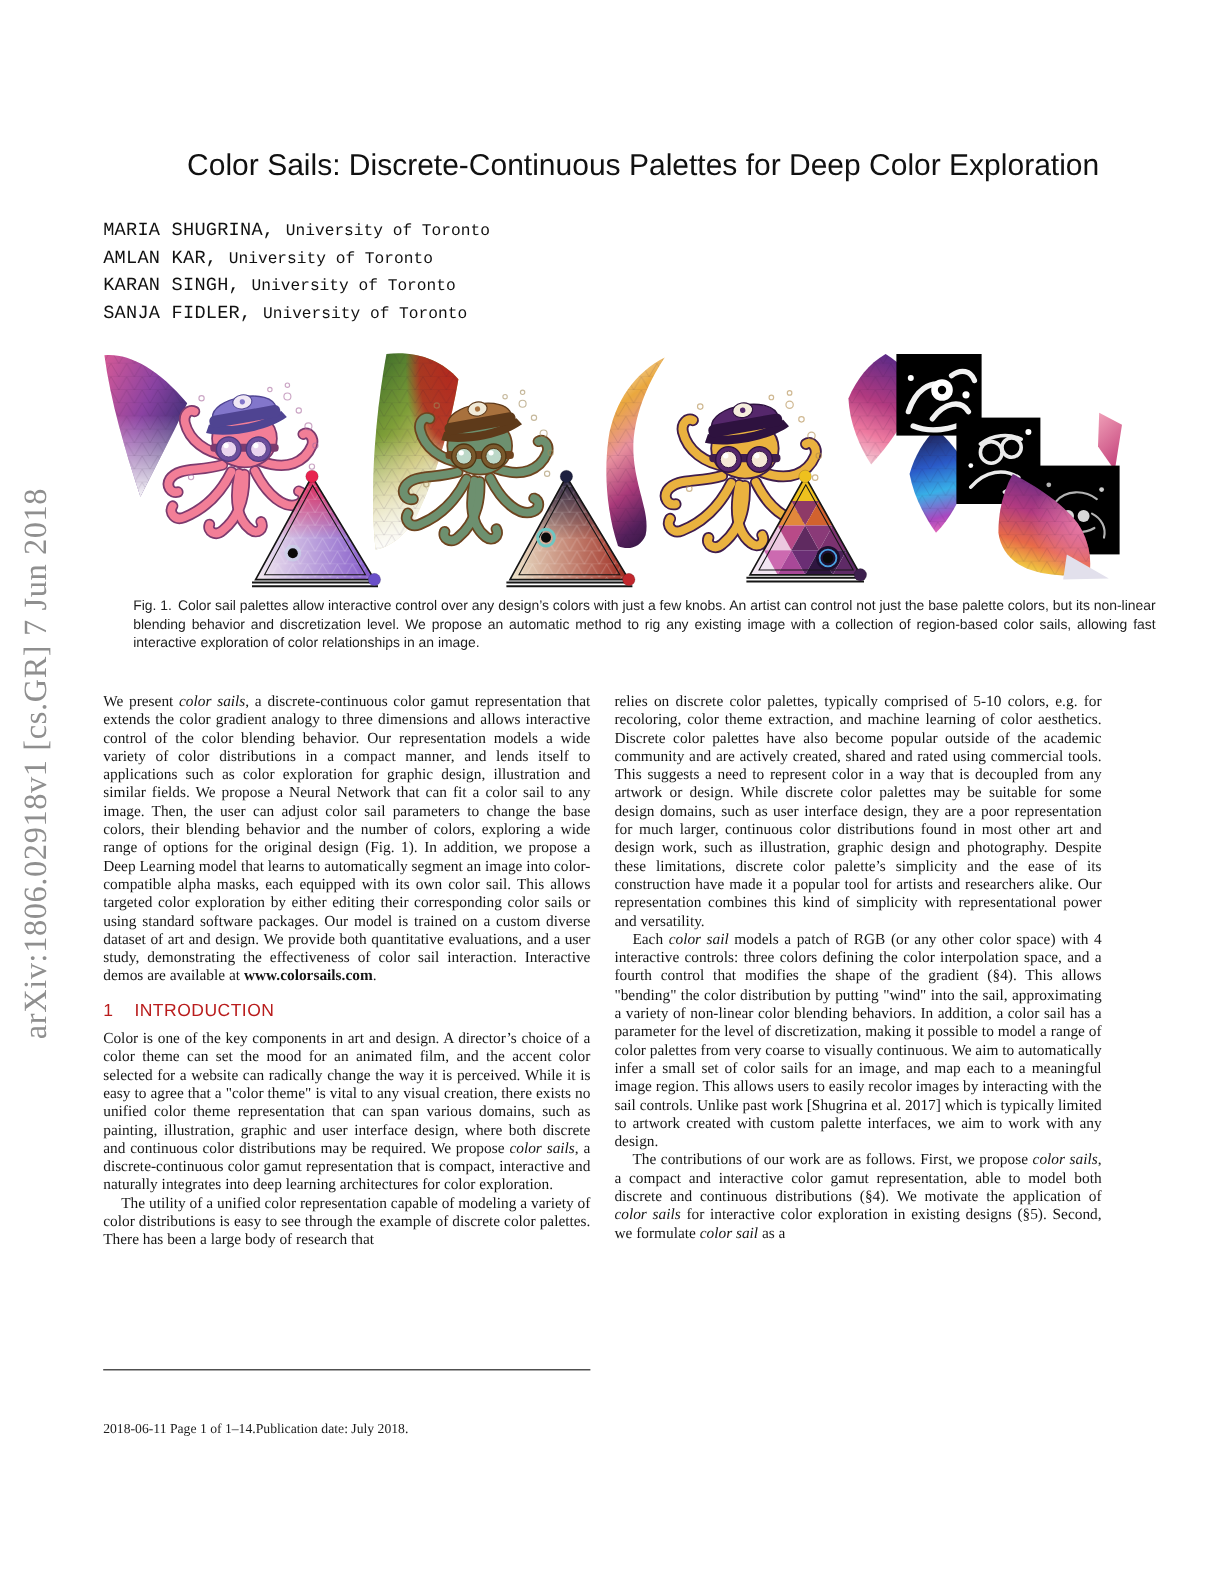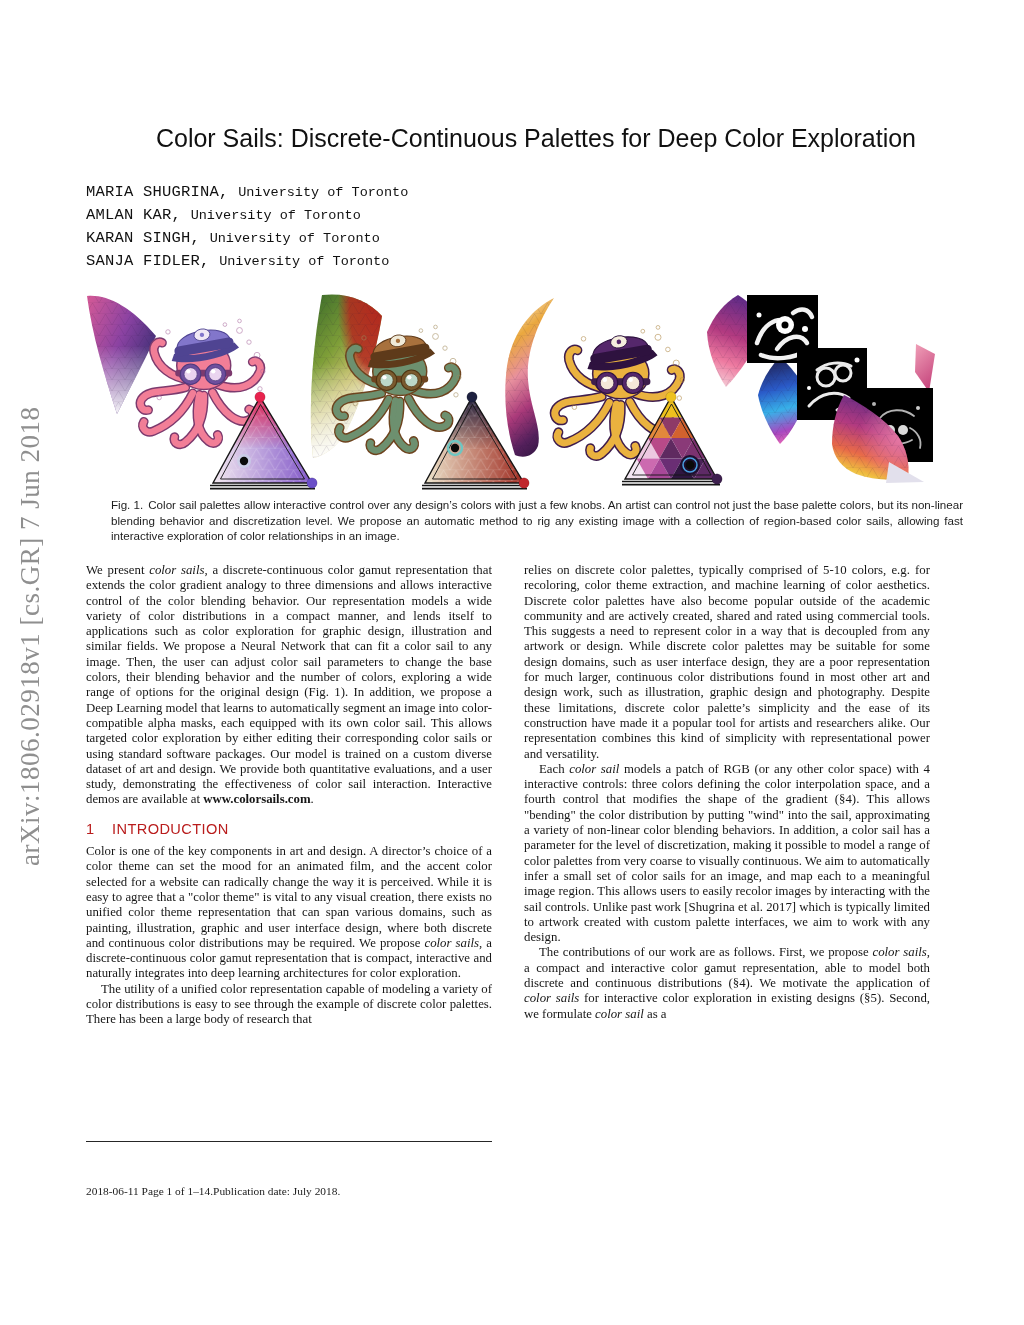--- a/index.html
+++ b/index.html
@@ -13,21 +13,21 @@
         font-family:"Liberation Sans",sans-serif;font-size:25px;font-weight:400;color:#111;text-align:right;}
   .authors{position:absolute;left:86px;top:183px;font-family:"Liberation Sans",sans-serif;}
   .author-row{margin-bottom:5px;font-family:Liberation Mono, monospace;}
   .author-name{font-size:15.5px;letter-spacing:0.2px;color:#111;}
   .author-aff{font-size:13.5px;color:#111;}
   .figure-wrap{position:absolute;left:86px;top:292px;width:852px;height:201px;}
   .caption{position:absolute;left:86px;top:497px;width:852px;
         font-family:"Liberation Sans",sans-serif;font-size:11.6px;line-height:15.7px;
         text-align:justify;color:#1d1d1d;margin-left:25px;}
   .caption .cap-label{margin-right:5px;}
-  .columns{position:absolute;left:86px;top:563px;width:852px;display:flex;gap:32px;}
+  .columns{position:absolute;left:86px;top:577px;width:852px;display:flex;gap:20px;}
   .col{width:406px;font-size:12.8px;line-height:15.3px;text-align:justify;hyphens:auto;}
   .col p{margin:0;}
   .indent{text-indent:15px;}
   em{font-style:italic;}
   strong{font-weight:bold;}
   .sec-heading{font-family:"Liberation Sans",sans-serif;font-size:14.6px;font-weight:400;
         letter-spacing:0.4px;margin:14px 0 7px 0;color:#b91c1c;}
   .sec-heading .sec-num{display:inline-block;width:26px;}
   .footnote-rule{position:absolute;left:86px;top:1141px;width:406px;height:0;
         border-top:1.6px solid #262626;}

